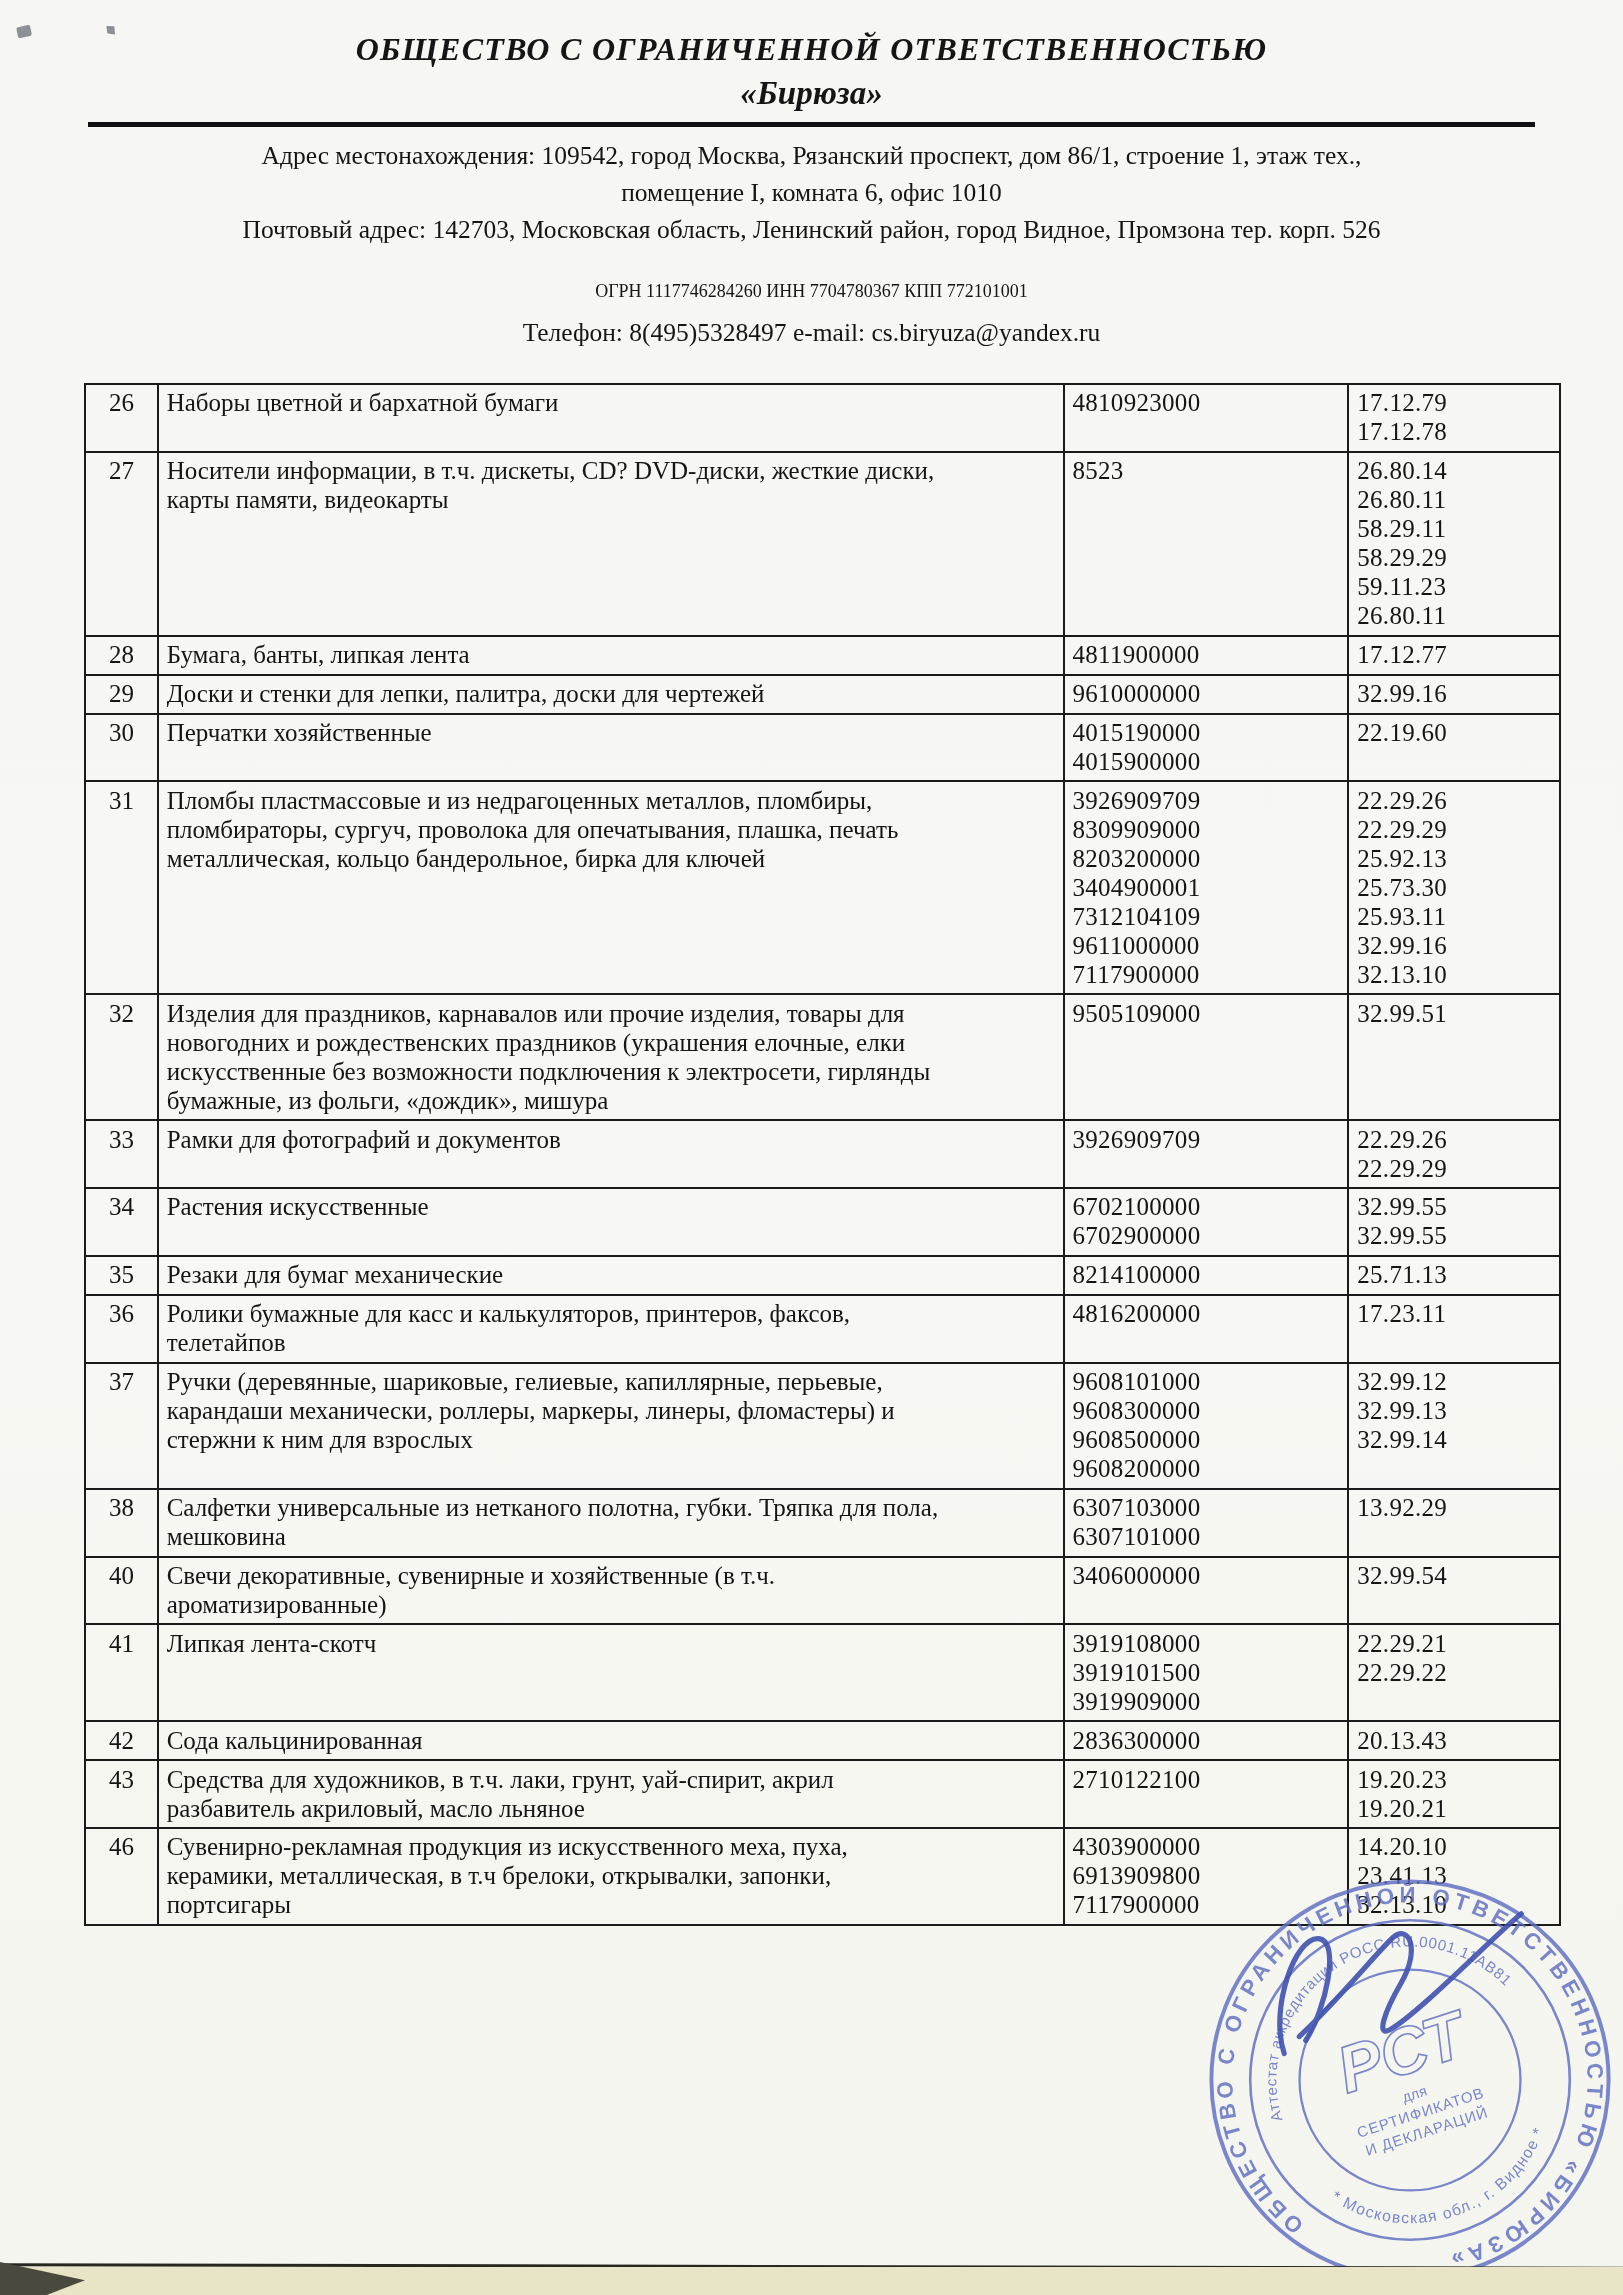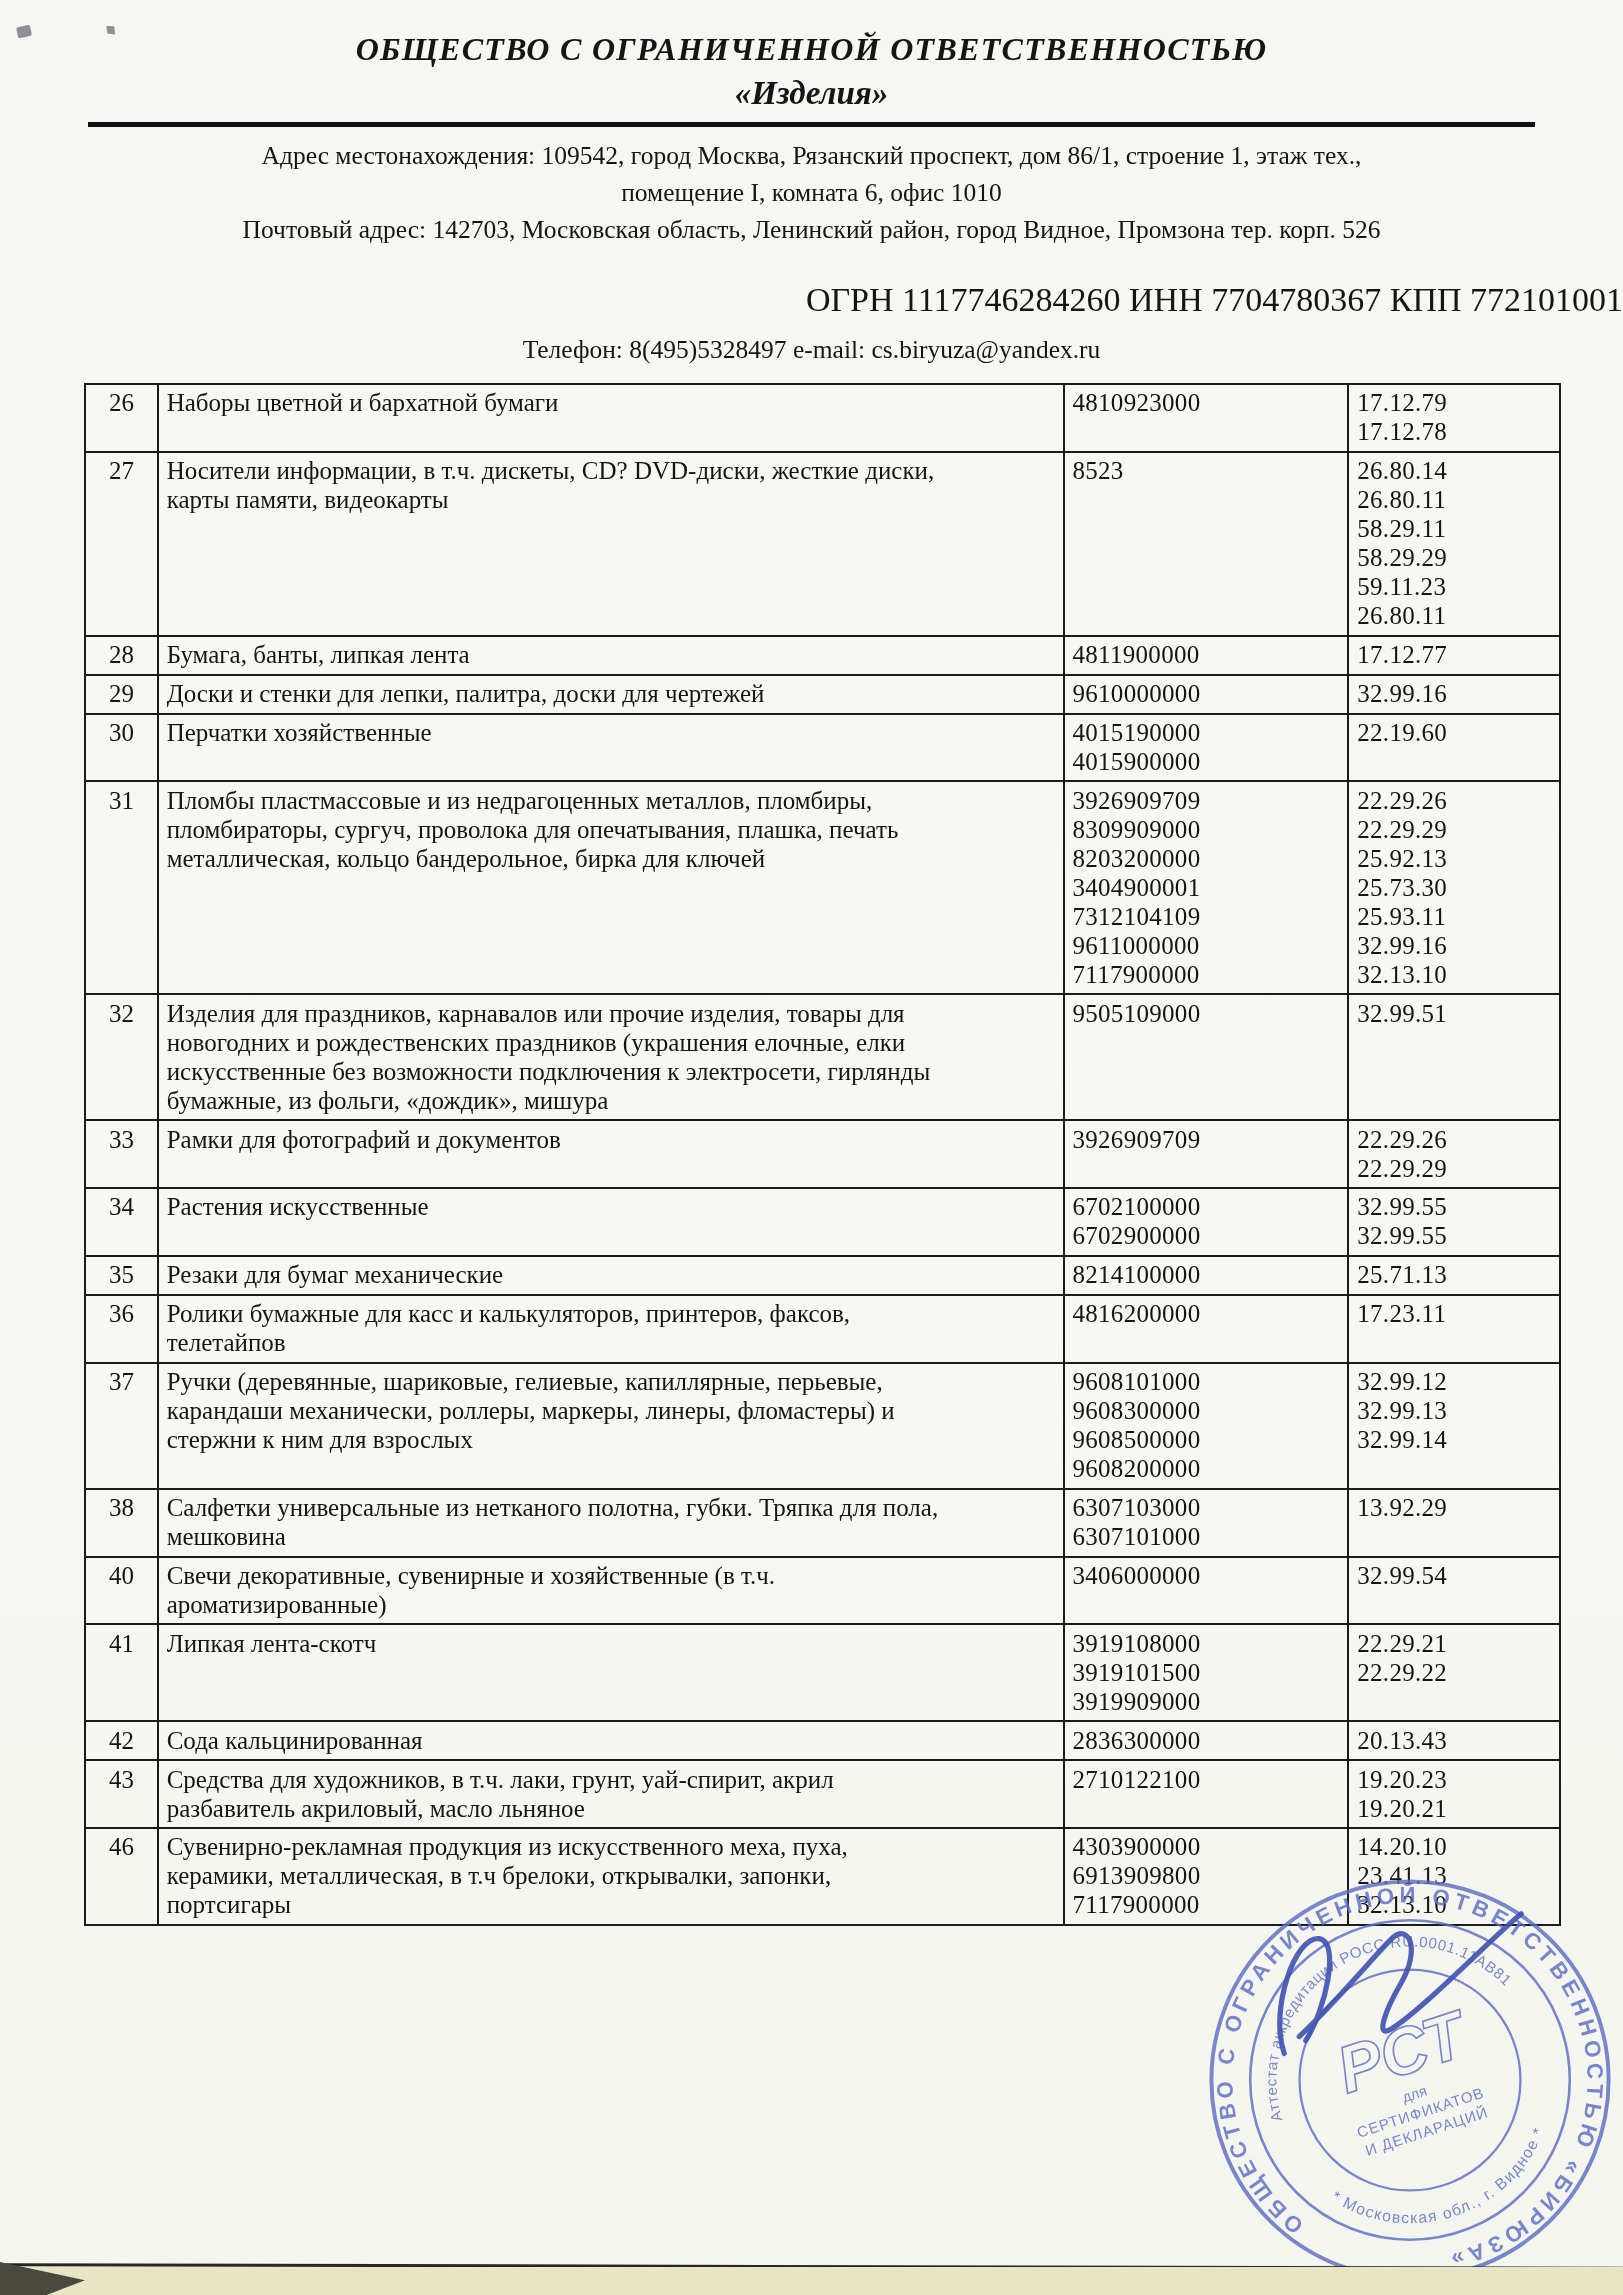--- a/index.html
+++ b/index.html
@@ -7,21 +7,21 @@
     position:relative; width:1623px; height:2295px;
     background:linear-gradient(180deg,#f6f6f2 0%,#f7f7f3 60%,#f5f5ef 100%);
     font-family:"Liberation Serif", serif; color:#151515; overflow:hidden;
   }
   
   .header{position:absolute;top:31px;left:0;width:100%;text-align:center;}
   .org-type{font-size:32px;font-weight:bold;font-style:italic;letter-spacing:1.3px;}
   .org-name{font-size:33px;font-weight:bold;font-style:italic;margin-top:6.5px;}
   .rule{height:5.2px;background:#101010;width:1447px;margin:10.5px auto 0;}
   .addr{font-size:25.5px;line-height:37px;margin-top:10px;}
-  .reg{font-size:34px;margin-top:33px;text-align:right;}
+  .reg{font-size:18px;margin-top:33px;}
   .contact{font-size:25.5px;margin-top:16px;}
   
   table.goods{
     position:absolute; left:84px; top:383px;
     border-collapse:collapse; table-layout:fixed; width:1421px;
   }
   table.goods td{
     border-left:2px solid #1b1b1b; border-right:2px solid #1b1b1b;
     border-top:2.6px solid #1b1b1b; border-bottom:2.6px solid #1b1b1b;
     font-size:25px; line-height:29px; vertical-align:top;
@@ -46,21 +46,21 @@
 </head>
 <body>
 
 <div class="page">
 
   <span class="artifact art1"></span>
   <span class="artifact art2"></span>
 
   <div class="header">
     <div class="org-type">ОБЩЕСТВО С ОГРАНИЧЕННОЙ ОТВЕТСТВЕННОСТЬЮ</div>
-    <div class="org-name">«Изделия»</div>
+    <div class="org-name">«Бирюза»</div>
     <div class="rule"></div>
     <div class="addr">
       <div>Адрес местонахождения: 109542, город Москва, Рязанский проспект, дом 86/1, строение 1, этаж тех.,</div>
       <div>помещение I, комната 6, офис 1010</div>
       <div>Почтовый адрес: 142703, Московская область, Ленинский район, город Видное, Промзона тер. корп. 526</div>
     </div>
     <div class="reg">ОГРН 1117746284260 ИНН 7704780367 КПП 772101001</div>
     <div class="contact">Телефон: 8(495)5328497 e-mail: cs.biryuza@yandex.ru</div>
   </div>
 

